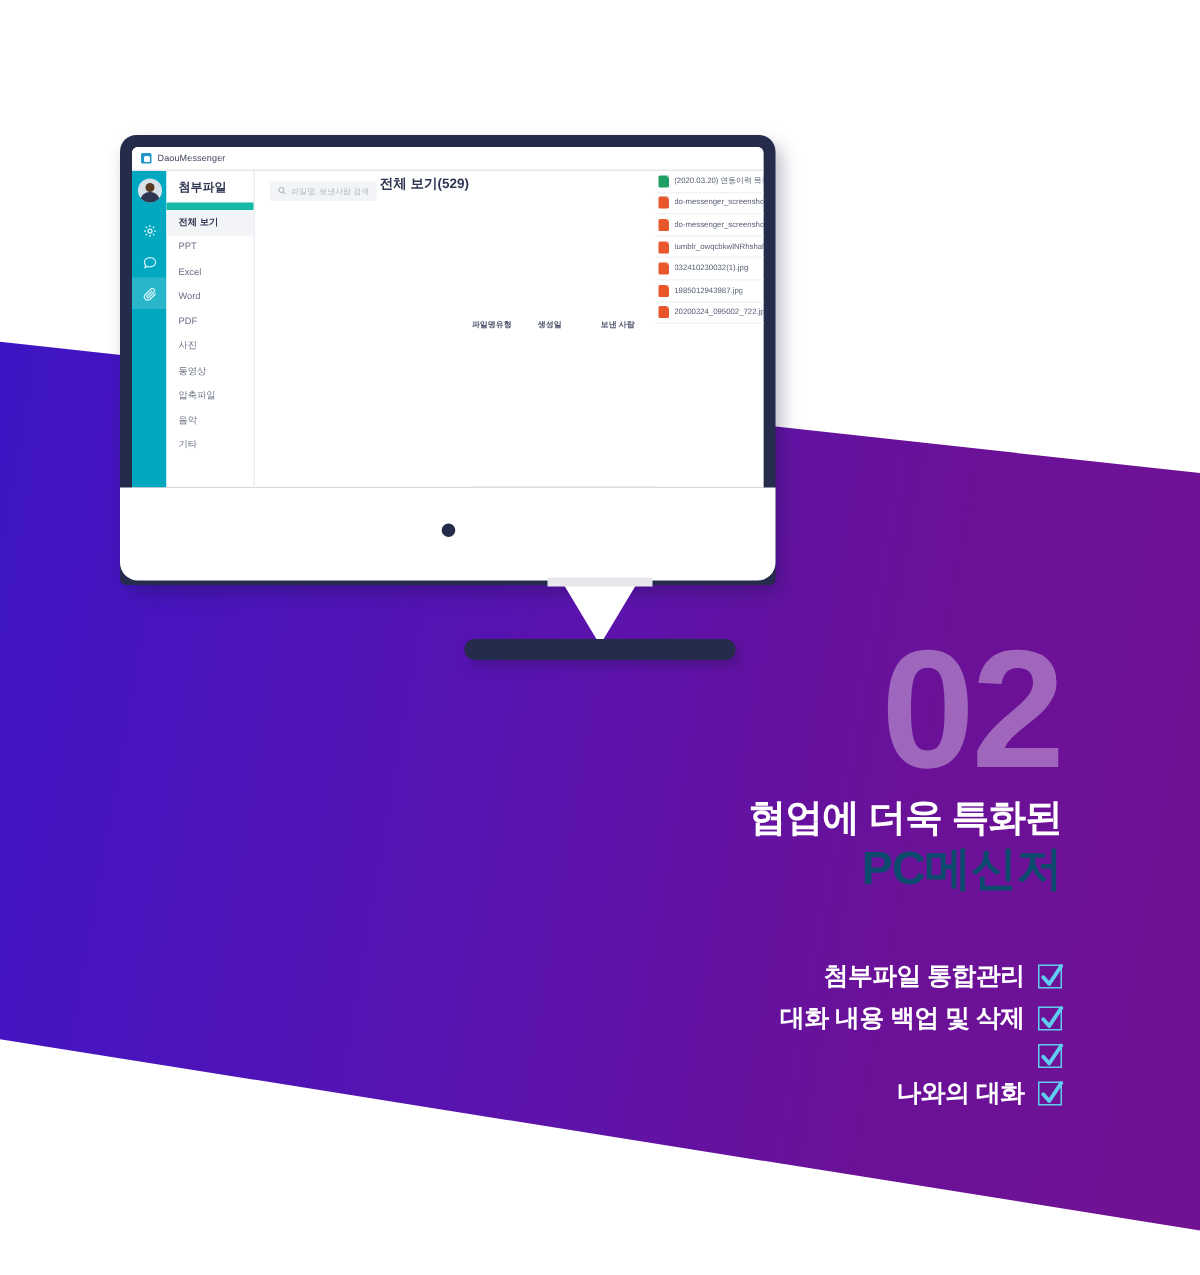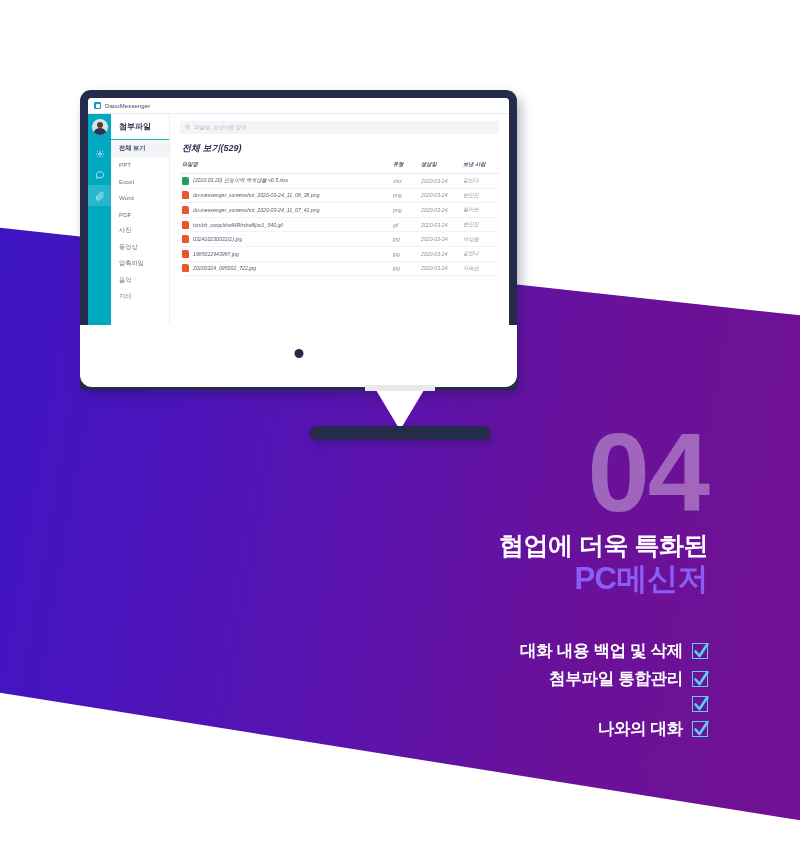--- a/index.html
+++ b/index.html
@@ -227,21 +227,21 @@
     flex-direction: column;
   }
   .cat-header {
     height: 26px;
     display: flex;
     align-items: center;
     padding-left: 8px;
     font-size: 8px;
     font-weight: bold;
     color: #2e3550;
-    border-bottom: 1px solid #14b8a6;
+    border-bottom: 5px solid #14b8a6;
     box-sizing: border-box;
   }
   .cat-item {
     height: 16.5px;
     display: flex;
     align-items: center;
     padding-left: 8px;
     font-size: 6.2px;
     color: #6a7084;
     box-sizing: border-box;
@@ -250,25 +250,23 @@
     background: #f2f4f8;
     color: #2e3550;
     font-weight: bold;
   }
 
   
   .content {
     flex: 1 1 auto;
     background: #ffffff;
     display: flex;
-    flex-direction: column;
     min-width: 0;
     padding: 0 10px;
     box-sizing: border-box;
-    font-style: italic;
   }
   .search-row {
     height: 26px;
     display: flex;
     align-items: center;
     flex: 0 0 auto;
   }
   .search-box {
     flex: 1 1 auto;
     height: 13px;
@@ -366,21 +364,21 @@
     font-size: 25px;
     font-weight: bold;
     color: #ffffff;
     line-height: 1.18;
     margin: 8px 0 0 0;
     letter-spacing: -0.5px;
   }
   .subhead {
     font-size: 31px;
     font-weight: bold;
-    color: #8b5cf6;
+    color: #0c4a6e;
     line-height: 1.18;
     margin: 1px 0 0 0;
     letter-spacing: -0.5px;
   }
   .feature-list {
     position: absolute;
     right: 92px;
     top: 640px;
     z-index: 5;
     display: flex;
@@ -564,36 +562,36 @@
       </div>
     </div>
   </div>
 
   <div class="stand-neck"></div>
   <div class="stand-neck-shade"></div>
   <div class="stand-base-shadow"></div>
   <div class="stand-base"></div>
 
   <div class="text-block">
-    <div class="big-number">04</div>
+    <div class="big-number">02</div>
     <div class="headline">협업에 더욱 특화된</div>
     <div class="subhead">PC메신저</div>
   </div>
 
   <div class="feature-list" id="feature-list">
       <div class="feature-item">
-        <span>대화 내용 백업 및 삭제</span>
+        <span>첨부파일 통합관리</span>
         <span class="check-box">
           <svg width="18" height="20" viewBox="0 0 18 20" fill="none" stroke="#5ecdf0" stroke-width="2.6" stroke-linecap="round" stroke-linejoin="round">
             <path d="M3.5 10.5l4 4.5L15.5 3"></path>
           </svg>
         </span>
       </div>
       <div class="feature-item">
-        <span>첨부파일 통합관리</span>
+        <span>대화 내용 백업 및 삭제</span>
         <span class="check-box">
           <svg width="18" height="20" viewBox="0 0 18 20" fill="none" stroke="#5ecdf0" stroke-width="2.6" stroke-linecap="round" stroke-linejoin="round">
             <path d="M3.5 10.5l4 4.5L15.5 3"></path>
           </svg>
         </span>
       </div>
       <div class="feature-item">
         <span class="check-box">
           <svg width="18" height="20" viewBox="0 0 18 20" fill="none" stroke="#5ecdf0" stroke-width="2.6" stroke-linecap="round" stroke-linejoin="round">
             <path d="M3.5 10.5l4 4.5L15.5 3"></path>

